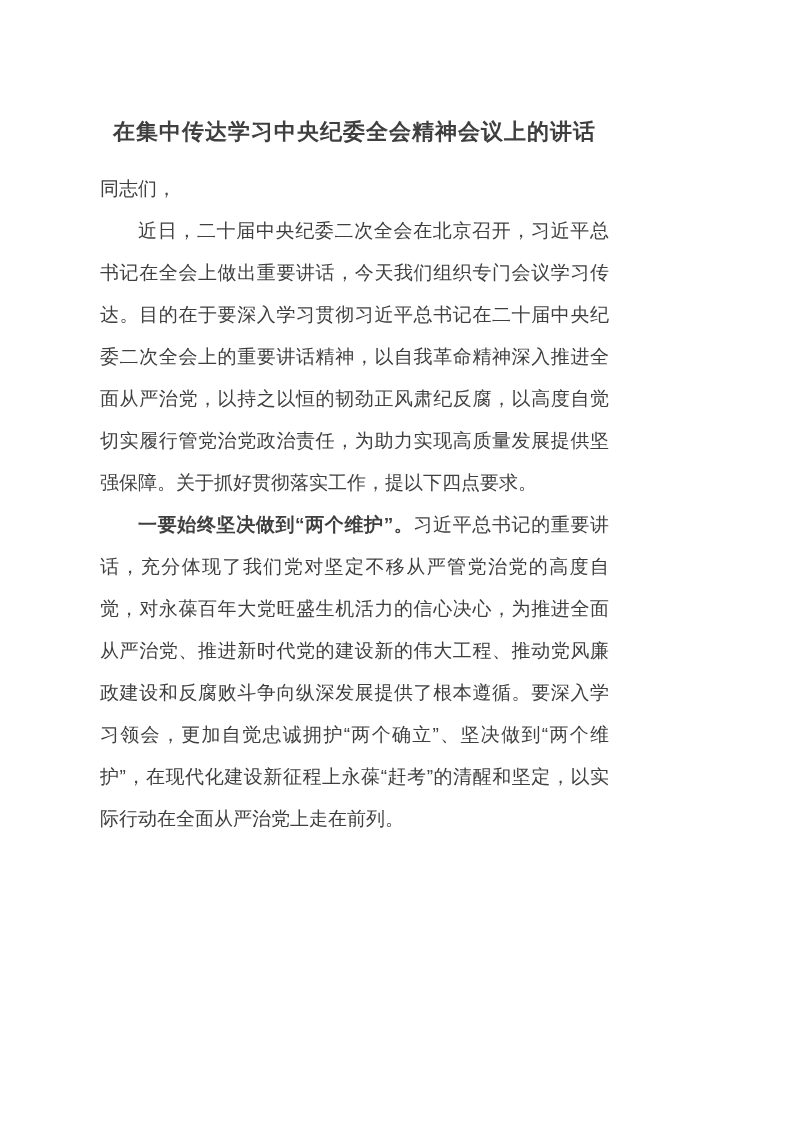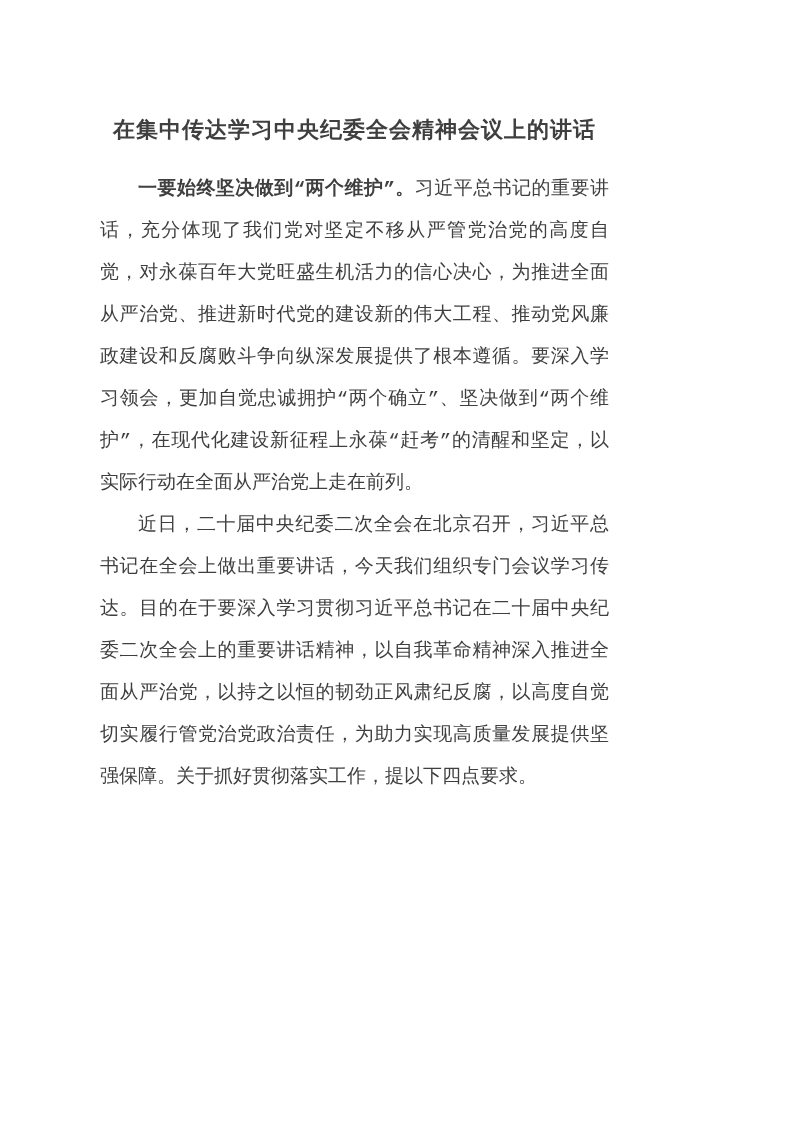--- a/index.html
+++ b/index.html
@@ -9,21 +9,21 @@
   }
   .page {
     position: relative;
     width: 715px;
     height: 1122px;
     background: #ffffff;
     box-sizing: border-box;
     padding: 116px 106px 0 100px;
     overflow: hidden;
     color: #3f3f3f;
-    font-family: Liberation Mono, monospace;
+    font-family: Liberation Sans, sans-serif;
   }
   .doc-title {
     font-size: 22px;
     line-height: 32px;
     font-weight: bold;
     text-align: center;
     margin: 0 0 20px 0;
     letter-spacing: 1px;
   }
   .doc-body {
@@ -42,16 +42,17 @@
   }
   .run { font-weight: normal; }
   .run-bold { font-weight: bold; }
 </style>
 </head>
 <body>
 
 <div class="page">
   <h1 class="doc-title">在集中传达学习中央纪委全会精神会议上的讲话</h1>
   <div class="doc-body" id="doc-body">
+      <p class="para"><span class="run">同志们，</span></p>
+      <p class="para indent"><span class="run">近日，二十届中央纪委二次全会在北京召开，习近平总书记在全会上做出重要讲话，今天我们组织专门会议学习传达。目的在于要深入学习贯彻习近平总书记在二十届中央纪委二次全会上的重要讲话精神，以自我革命精神深入推进全面从严治党，以持之以恒的韧劲正风肃纪反腐，以高度自觉切实履行管党治党政治责任，为助力实现高质量发展提供坚强保障。关于抓好贯彻落实工作，提以下四点要求。</span></p>
       <p class="para indent"><span class="run-bold">一要始终坚决做到“两个维护”。</span><span class="run">习近平总书记的重要讲话，充分体现了我们党对坚定不移从严管党治党的高度自觉，对永葆百年大党旺盛生机活力的信心决心，为推进全面从严治党、推进新时代党的建设新的伟大工程、推动党风廉政建设和反腐败斗争向纵深发展提供了根本遵循。要深入学习领会，更加自觉忠诚拥护“两个确立”、坚决做到“两个维护”，在现代化建设新征程上永葆“赶考”的清醒和坚定，以实际行动在全面从严治党上走在前列。</span></p>
-      <p class="para indent"><span class="run">近日，二十届中央纪委二次全会在北京召开，习近平总书记在全会上做出重要讲话，今天我们组织专门会议学习传达。目的在于要深入学习贯彻习近平总书记在二十届中央纪委二次全会上的重要讲话精神，以自我革命精神深入推进全面从严治党，以持之以恒的韧劲正风肃纪反腐，以高度自觉切实履行管党治党政治责任，为助力实现高质量发展提供坚强保障。关于抓好贯彻落实工作，提以下四点要求。</span></p>
     </div>
 </div>
 
 </body></html>

